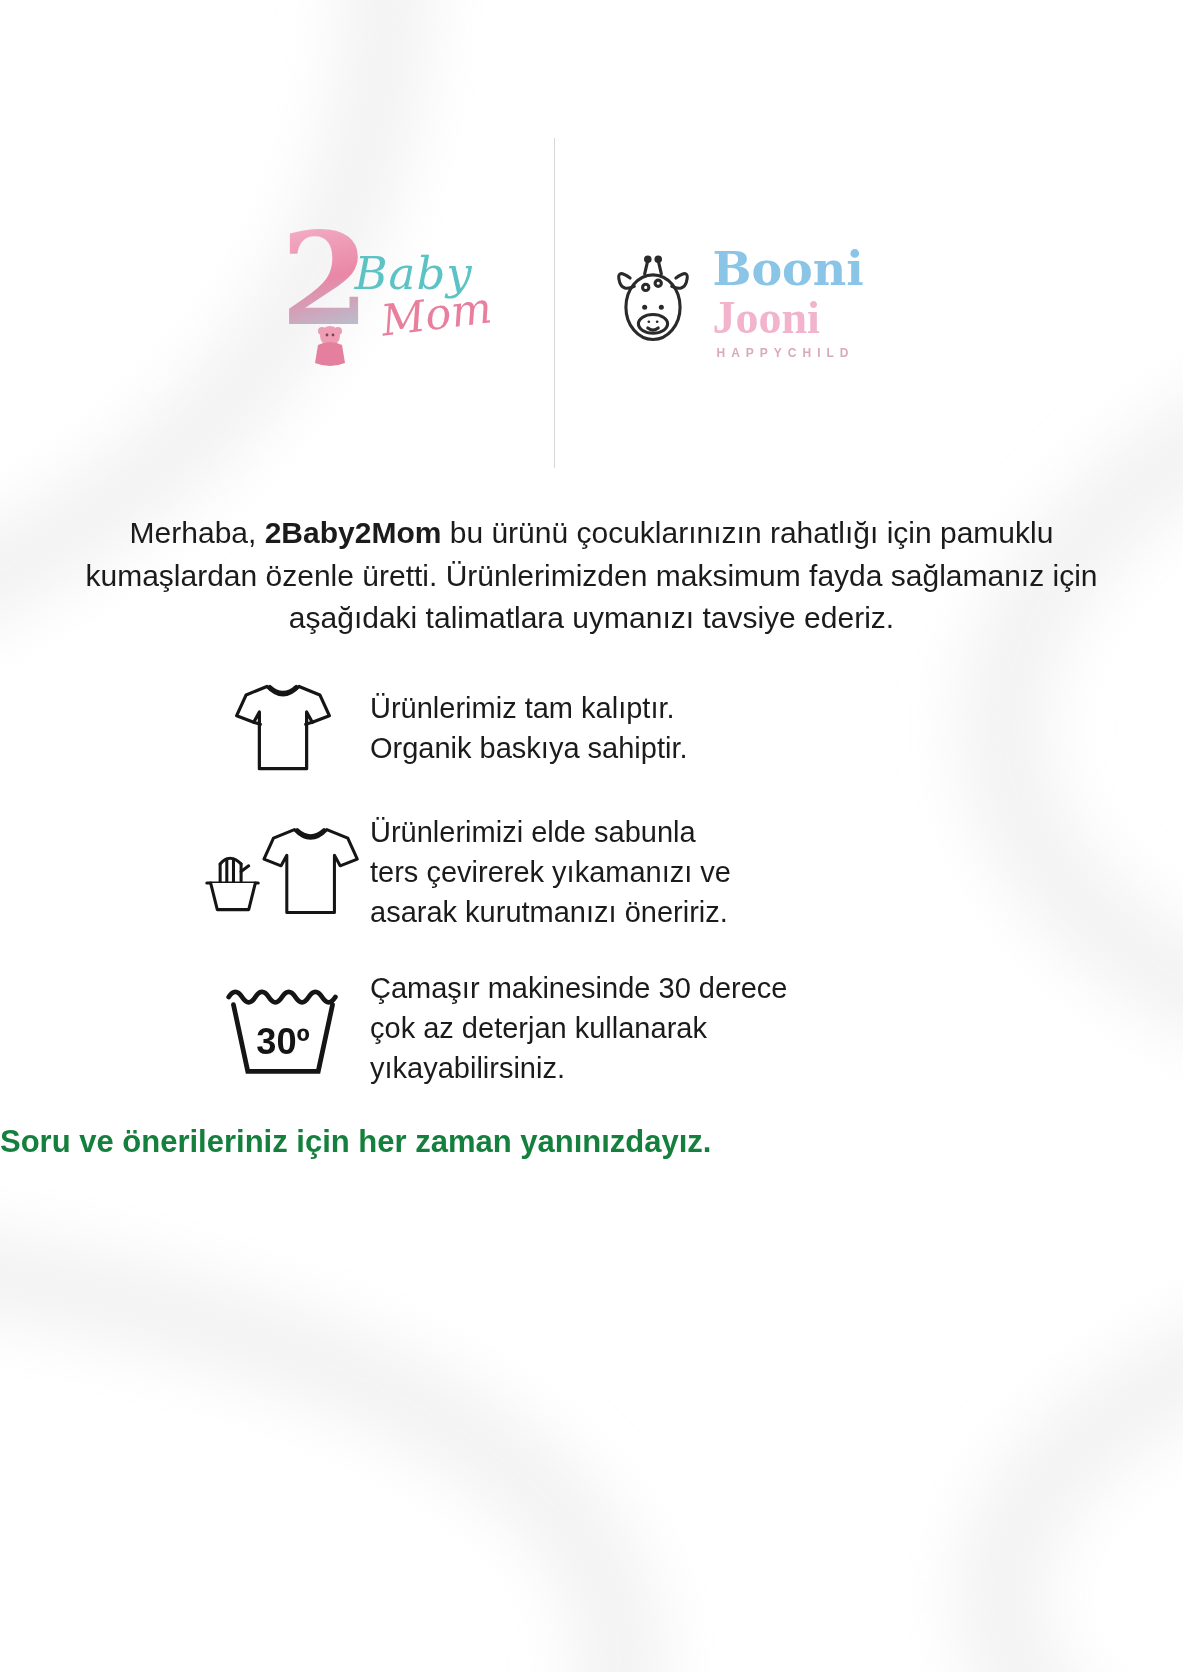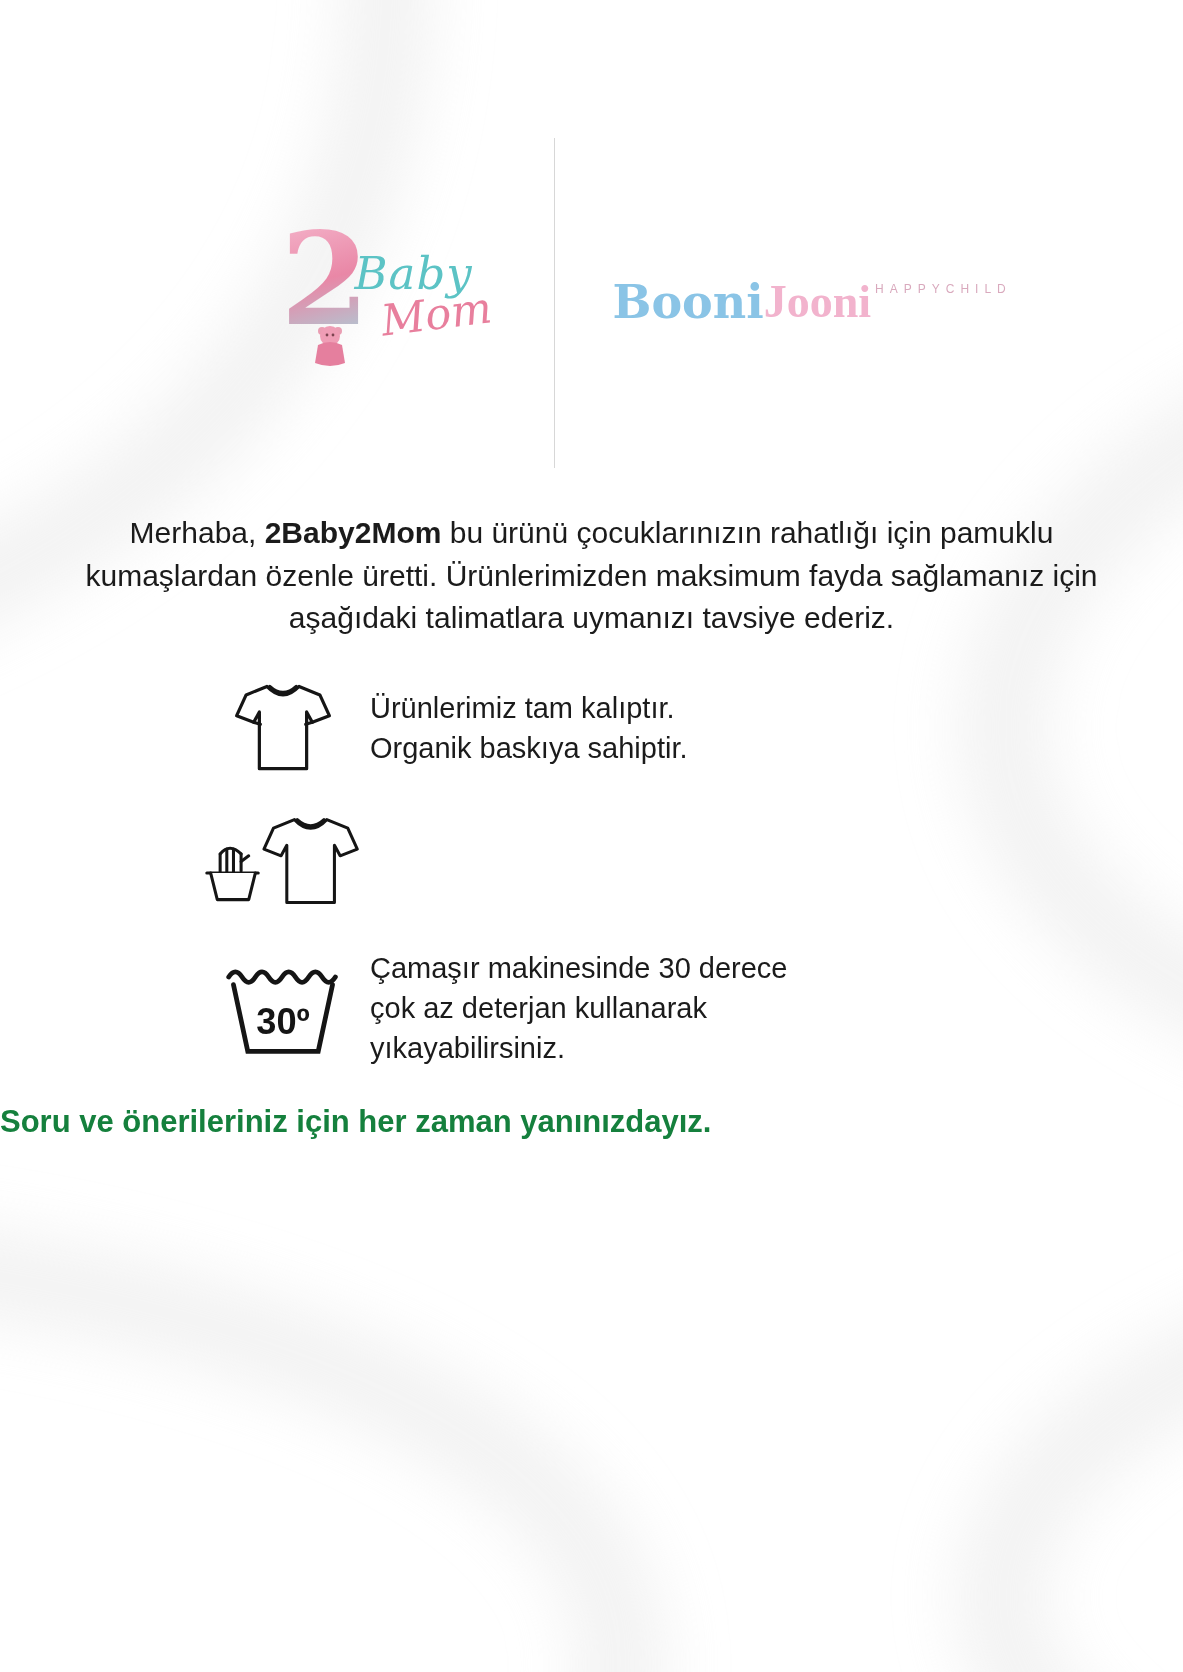--- a/index.html
+++ b/index.html
@@ -77,40 +77,40 @@
     height: 330px;
     background: #d7d7d7;
   }
 
   .logo-right {
     display: flex;
     align-items: center;
     gap: 10px;
     width: 300px;
   }
-  .booni-words { display: flex; flex-direction: row; }
+  .booni-words { display: flex; flex-direction: column; }
   .word-booni {
     font-family: "DejaVu Serif", serif;
     font-weight: 700;
     font-size: 46px;
     line-height: 1.05;
     color: #8ac4e6;
   }
   .word-jooni {
     font-family: Liberation Serif, serif;
     font-weight: 700;
     font-size: 46px;
     line-height: 1.05;
     color: #f2b3cd;
   }
   .word-happychild {
     margin-top: 4px;
     padding-left: 4px;
     font-size: 12px;
-    font-weight: 400;
+    font-weight: 700;
     letter-spacing: 6px;
     color: #d9a9bd;
   }
 
   
   .intro {
     margin: 42px auto 0 auto;
     max-width: 1060px;
     text-align: center;
     font-size: 30px;
@@ -255,20 +255,23 @@
 
               <path d="M4 64 L58 64"></path>
               <path d="M8 64 L15 92 L48 92 L55 64" fill="#ffffff"></path>
             </g>
             <g fill="#ffffff" stroke="#151515" stroke-width="3.2" stroke-linejoin="round" stroke-linecap="round" transform="translate(58 2)">
               <path d="M38 6 Q55 24 72 6 L94 15 L104 37 L86 44 L80 33 L80 93 L30 93 L30 33 L24 44 L6 37 L16 15 Z"></path>
               <path d="M41 6 Q55 19 69 6" fill="none"></path>
             </g>
           </svg>
         </div>
+        <div class="item-text">Ürünlerimizi elde sabunla
+ters çevirerek yıkamanızı ve
+asarak kurutmanızı öneririz.</div>
       </div>
 
       <div class="item">
         <div class="item-icon">
           <svg width="124" height="100" viewBox="0 0 130 105">
             <g fill="none" stroke="#151515" stroke-width="5" stroke-linecap="round">
               <path d="M8 20 q7 -11 14 0 q7 11 14 0 q7 -11 14 0 q7 11 14 0 q7 -11 14 0 q7 11 14 0 q7 -11 14 0 q7 11 14 0"></path>
               <path d="M13 28 L28 98 L102 98 L117 28"></path>
             </g>
             <text class="wash-temp-text" x="65" y="80" font-size="38" text-anchor="middle" fill="#151515">30º</text>

